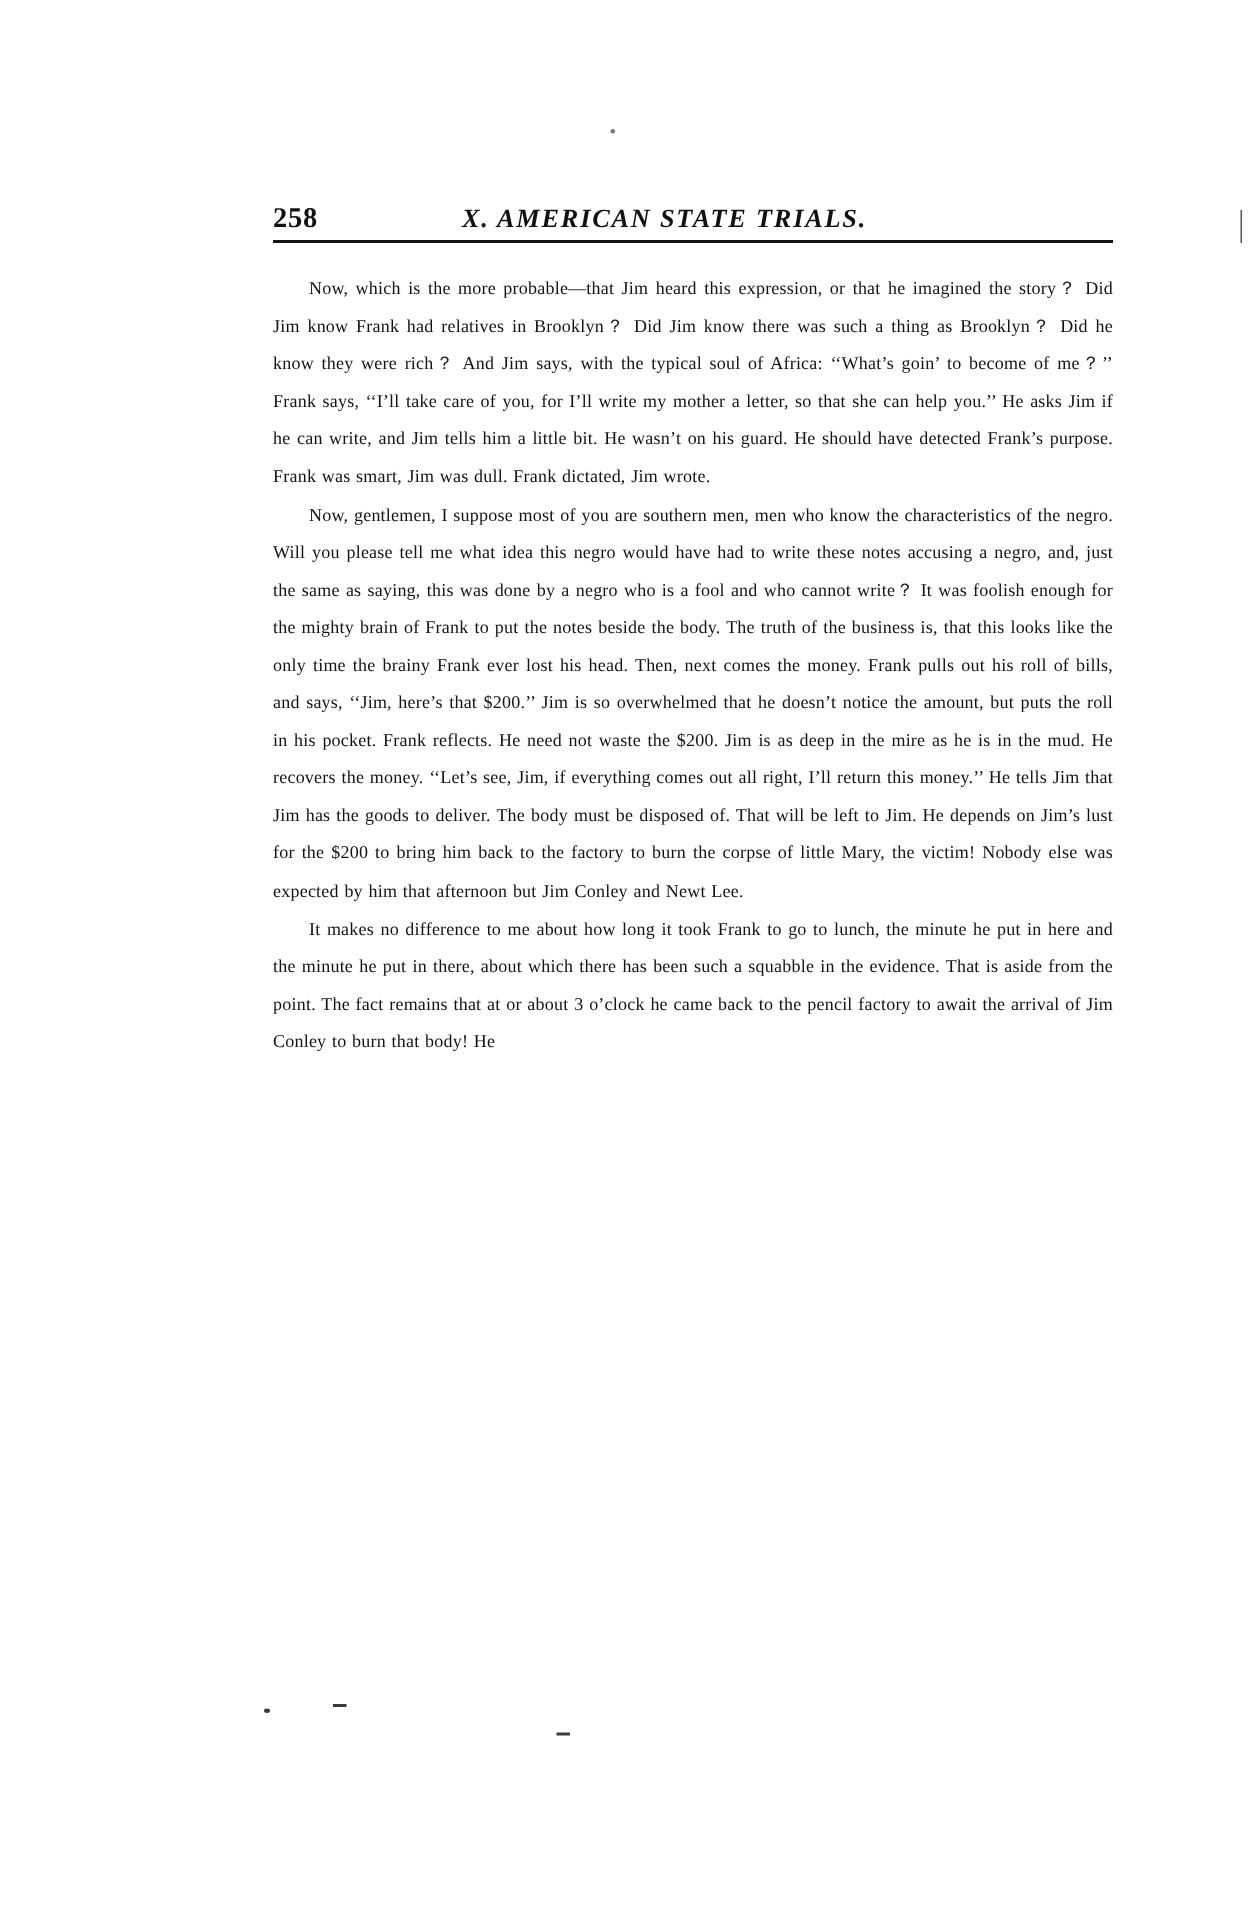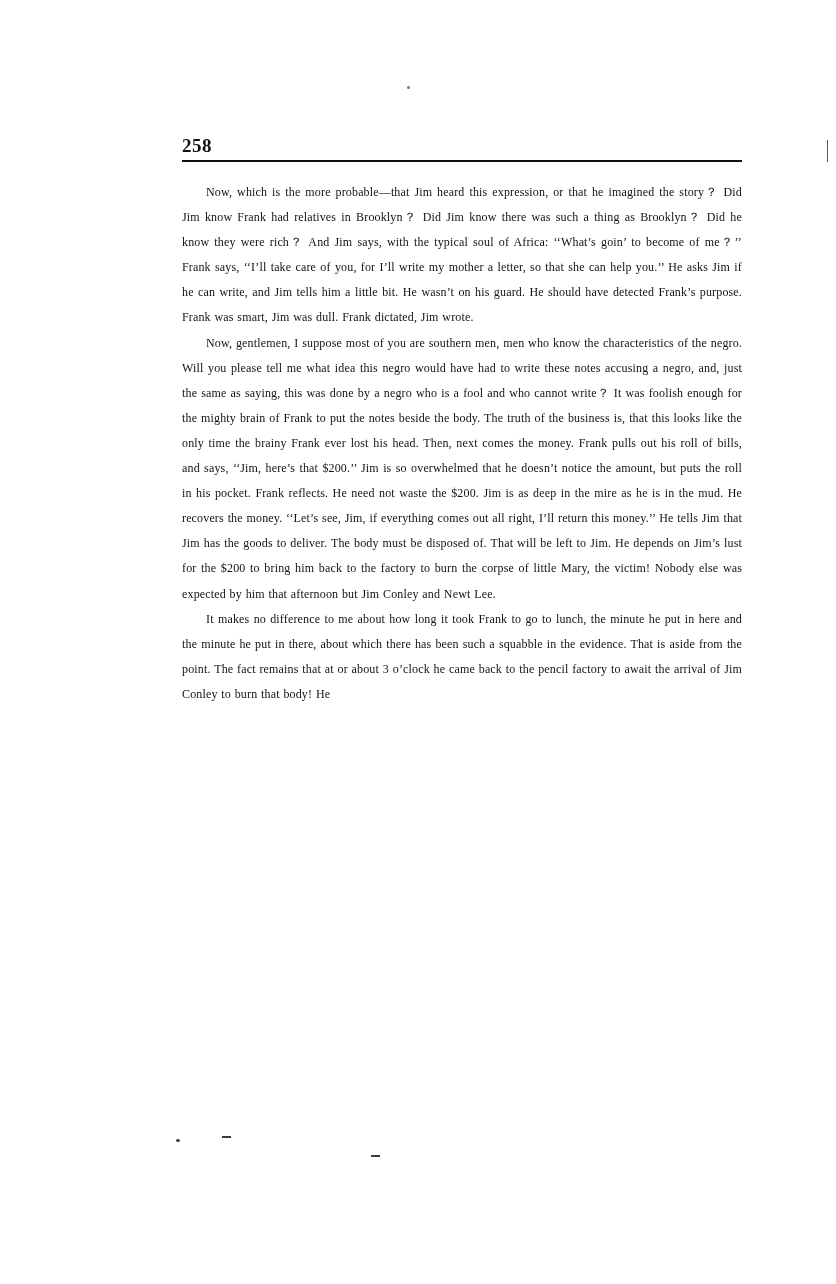--- a/index.html
+++ b/index.html
@@ -94,20 +94,21 @@
 </style>
 </head>
 <body>
 
 <div class="page">
 
   <div class="speck s4"></div>
 
   <div class="header">
     <span class="folio">258</span>
+    <span class="running-title">X.  AMERICAN STATE TRIALS.</span>
   </div>
   <div class="header-rule"></div>
   <div class="right-tick"></div>
 
   <div class="body-col">
     <p class="para">Now, which is the more probable—that Jim heard this expression, or that he imagined the story？ Did Jim know Frank had relatives in Brooklyn？ Did Jim know there was such a thing as Brooklyn？ Did he know they were rich？ And Jim says, with the typical soul of Africa: ‘‘What’s goin’ to become of me？’’ Frank says, ‘‘I’ll take care of you, for I’ll write my mother a letter, so that she can help you.’’ He asks Jim if he can write, and Jim tells him a little bit. He wasn’t on his guard. He should have detected Frank’s purpose. Frank was smart, Jim was dull. Frank dictated, Jim wrote.</p>
     <p class="para">Now, gentlemen, I suppose most of you are southern men, men who know the characteristics of the negro. Will you please tell me what idea this negro would have had to write these notes accusing a negro, and, just the same as saying, this was done by a negro who is a fool and who cannot write？ It was foolish enough for the mighty brain of Frank to put the notes beside the body. The truth of the business is, that this looks like the only time the brainy Frank ever lost his head. Then, next comes the money. Frank pulls out his roll of bills, and says, ‘‘Jim, here’s that $200.’’ Jim is so overwhelmed that he doesn’t notice the amount, but puts the roll in his pocket. Frank reflects. He need not waste the $200. Jim is as deep in the mire as he is in the mud. He recovers the money. ‘‘Let’s see, Jim, if everything comes out all right, I’ll return this money.’’ He tells Jim that Jim has the goods to deliver. The body must be disposed of. That will be left to Jim. He depends on Jim’s lust for the $200 to bring him back to the factory to burn the corpse of little Mary, the victim! Nobody else was expected by him that afternoon but Jim Conley and Newt Lee.</p>
     <p class="para">It makes no difference to me about how long it took Frank to go to lunch, the minute he put in here and the minute he put in there, about which there has been such a squabble in the evidence. That is aside from the point. The fact remains that at or about 3 o’clock he came back to the pencil factory to await the arrival of Jim Conley to burn that body! He</p>
   </div>
 

